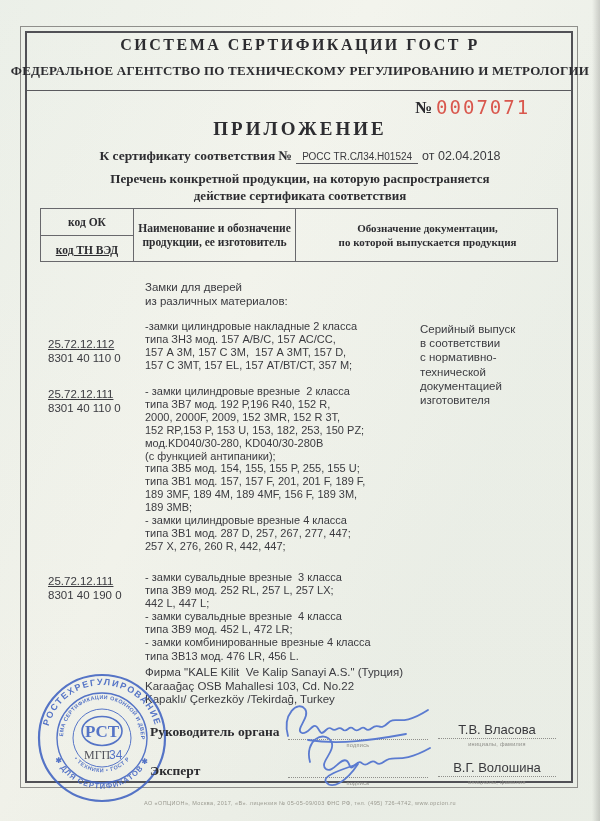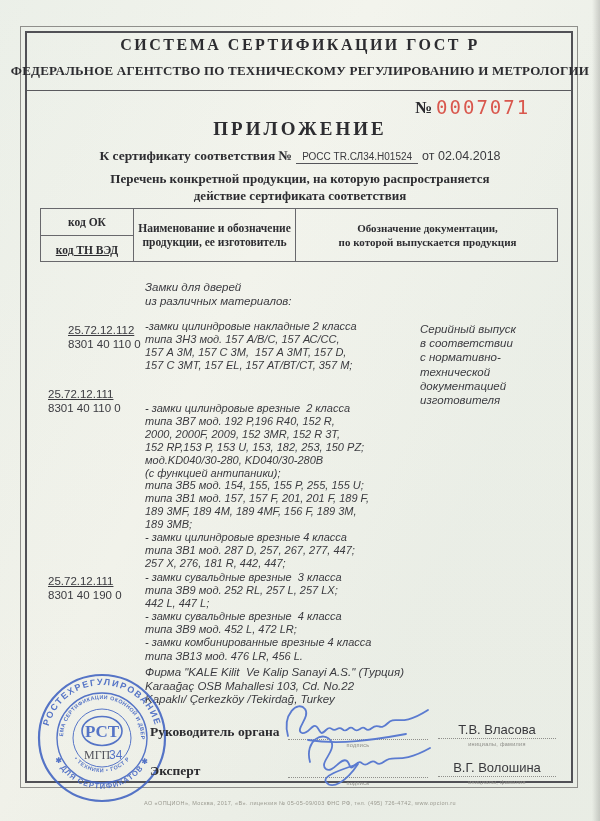--- a/index.html
+++ b/index.html
@@ -52,27 +52,27 @@
   .thead .col1-bot { position:absolute; left:0; top:27px; width:100%; height:27px;
     display:flex; align-items:center; justify-content:center;text-decoration:underline; }
   .thead .col2 { position:absolute; left:93px; top:0; width:162px; height:100%;
     border-right:1px solid #68686c; display:flex; flex-direction:column;
     align-items:center; justify-content:center; line-height:14px; text-align:right; }
   .thead .col3 { position:absolute; left:255px; top:0; width:263px; height:100%;
     display:flex; flex-direction:column; align-items:center; justify-content:center;
     line-height:14px; text-align:center; font-size:11px; }
 
   .sans { font-family:"Liberation Sans", sans-serif; }
-  .line-block > div { white-space:pre;font-style:italic; }
+  .line-block > div { white-space:pre; }
   .intro { left:145px; top:281px; font-size:11.5px; line-height:13.5px; color:#3b3b40; }
   .codes { left:48px; font-size:11.5px; line-height:14px; color:#3b3b40; }
   .codes .u { text-decoration:underline; }
   .prod { left:145px; font-size:11px; line-height:13.1px; color:#3b3b40; }
-  .row1-codes { top:323px;margin-left:20px; } .row1-text { top:320px; }
-  .row2-codes { top:387px; } .row2-text { top:385px; line-height:12.9px;margin-top:17px; }
+  .row1-codes { top:337px; } .row1-text { top:320px; }
+  .row2-codes { top:387px; } .row2-text { top:385px; line-height:12.9px; }
   .row3-codes { top:574px; } .row3-text { top:571px; }
   .docs-note { left:420px; top:322px; font-size:11.5px; line-height:14.2px; color:#3b3b40; }
   .manufacturer { left:145px; top:666px; font-size:11.5px; line-height:13.5px; color:#3b3b40; }
 
   .sig-label { left:150px; font-size:13.5px; font-weight:bold; color:#2c2c30; }
   .sig-head-label { top:724px; } .sig-expert-label { top:763px; }
   .sig-line { border-bottom:1px dotted #8f8f8b; }
   .sig-line1 { left:288px; top:726px; width:140px; height:14px; }
   .sig-line2 { left:288px; top:764px; width:140px; height:14px; }
   .tiny-cap { font-size:5.5px; color:#8b8b86; letter-spacing:0.3px; text-align:center;
@@ -170,21 +170,21 @@
       <div>2000, 2000F, 2009, 152 3MR, 152 R 3T,</div>
       <div>152 RP,153 P, 153 U, 153, 182, 253, 150 PZ;</div>
       <div>мод.KD040/30-280, KD040/30-280B</div>
       <div>(с функцией антипаники);</div>
       <div>типа ЗВ5 мод. 154, 155, 155 P, 255, 155 U;</div>
       <div>типа ЗВ1 мод. 157, 157 F, 201, 201 F, 189 F,</div>
       <div>189 3MF, 189 4M, 189 4MF, 156 F, 189 3M,</div>
       <div>189 3MB;</div>
       <div>- замки цилиндровые врезные 4 класса</div>
       <div>типа ЗВ1 мод. 287 D, 257, 267, 277, 447;</div>
-      <div>257 X, 276, 181 R, 442, 447;</div>
+      <div>257 X, 276, 260 R, 442, 447;</div>
     </div>
 
   <div class="abs sans codes row3-codes">
     <div class="u">25.72.12.111</div>
     <div>8301 40 190 0</div>
   </div>
   <div class="abs sans prod row3-text line-block">
       <div>- замки сувальдные врезные  3 класса</div>
       <div>типа ЗВ9 мод. 252 RL, 257 L, 257 LX;</div>
       <div>442 L, 447 L;</div>

